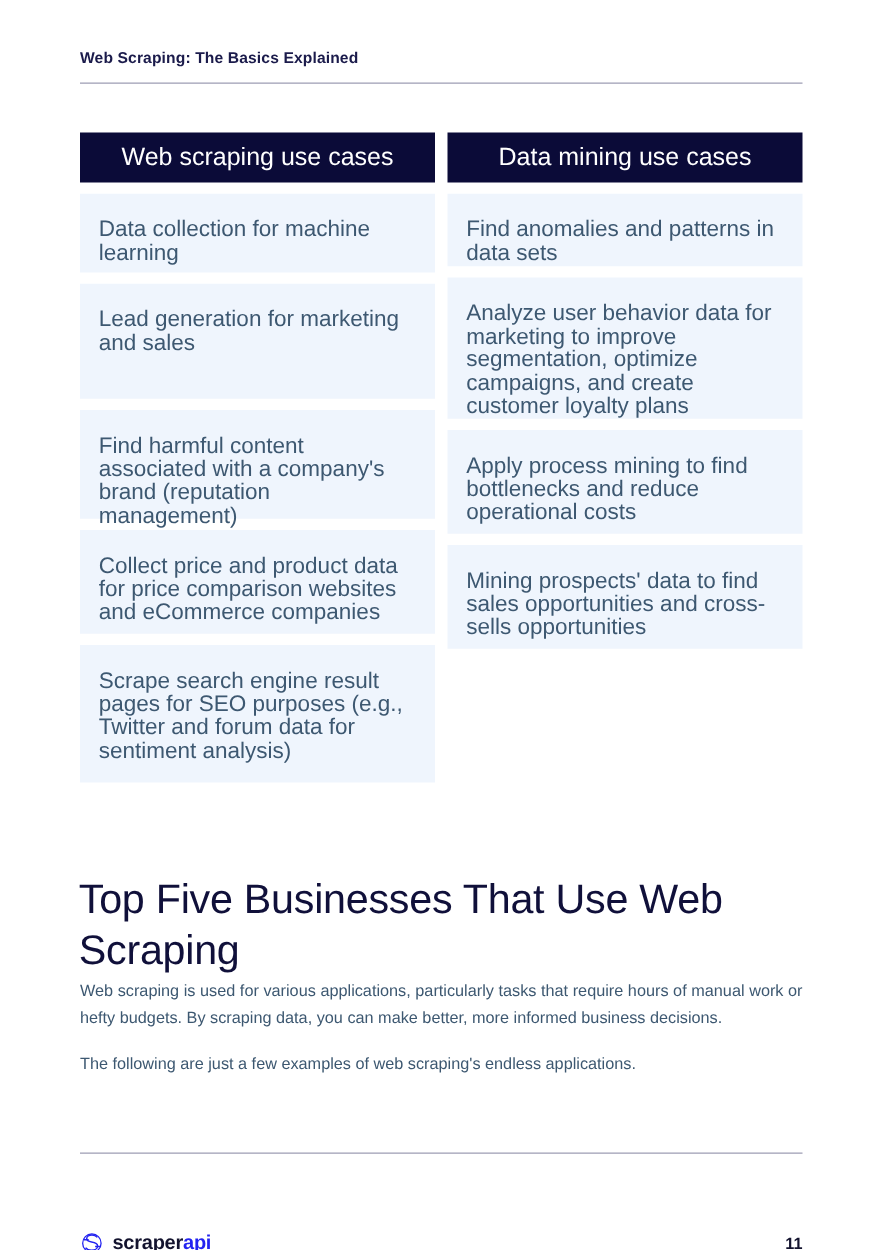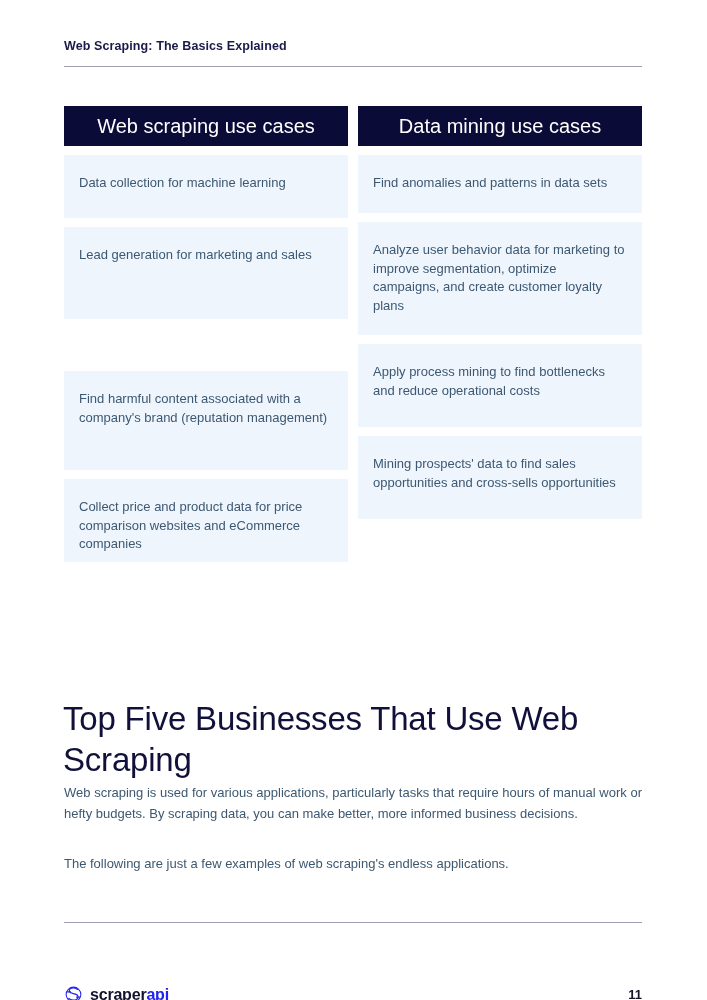--- a/index.html
+++ b/index.html
@@ -75,26 +75,26 @@
     font-size: 20px;
     line-height: 20px;
     font-weight: normal;
     text-align: center;
   }
   .cell {
     background: #eff5fd;
     box-sizing: border-box;
     padding: 19px 17px 17px 15px;
     color: #3d5871;
-    font-size: 13px;
+    font-size: 18px;
     line-height: 18.5px;
   }
   .cell-c1-r1 { height: 63px; }
   .cell-c1-r2 { height: 92px; }
-  .cell-c1-r3 { height: 99px; margin-top: 43px; }
+  .cell-c1-r3 { height: 87px; }
   .cell-c1-r4 { height: 83px; }
   .cell-c1-r5 { height: 110px; }
 
   .cell-c2-r1 { height: 58px; }
   .cell-c2-r2 { height: 113px; }
   .cell-c2-r3 { height: 83px; }
   .cell-c2-r4 { height: 83px; }
   .cell-c2-r5 { height: 110px; }
 
   
@@ -117,21 +117,21 @@
     top: 783px;
     width: 578px;
   }
   .para {
     color: #3d5871;
     font-size: 13px;
     line-height: 20.5px;
     margin: 0;
   }
   .para-justify { text-align: justify; }
-  .para-2 { margin-top: 30px; }
+  .para-2 { margin-top: 17px; }
 
   
   .footer {
     position: absolute;
     left: 64px;
     top: 951px;
     width: 578px;
     display: flex;
     align-items: center;
     justify-content: space-between;
@@ -175,20 +175,21 @@
   <div class="table">
 
     <div class="col">
       <div class="col-header">
         <span class="col-header-text">Web scraping use cases</span>
       </div>
       <div class="cell cell-c1-r1">Data collection for machine learning</div>
       <div class="cell cell-c1-r2">Lead generation for marketing and sales</div>
       <div class="cell cell-c1-r3">Find harmful content associated with a company's brand (reputation management)</div>
       <div class="cell cell-c1-r4">Collect price and product data for price comparison websites and eCommerce companies</div>
+      <div class="cell cell-c1-r5">Scrape search engine result pages for SEO purposes (e.g., Twitter and forum data for sentiment analysis)</div>
     </div>
 
     <div class="col">
       <div class="col-header">
         <span class="col-header-text">Data mining use cases</span>
       </div>
       <div class="cell cell-c2-r1">Find anomalies and patterns in data sets</div>
       <div class="cell cell-c2-r2">Analyze user behavior data for marketing to improve segmentation, optimize campaigns, and create customer loyalty plans</div>
       <div class="cell cell-c2-r3">Apply process mining to find bottlenecks and reduce operational costs</div>
       <div class="cell cell-c2-r4">Mining prospects' data to find sales opportunities and cross-sells opportunities</div>

